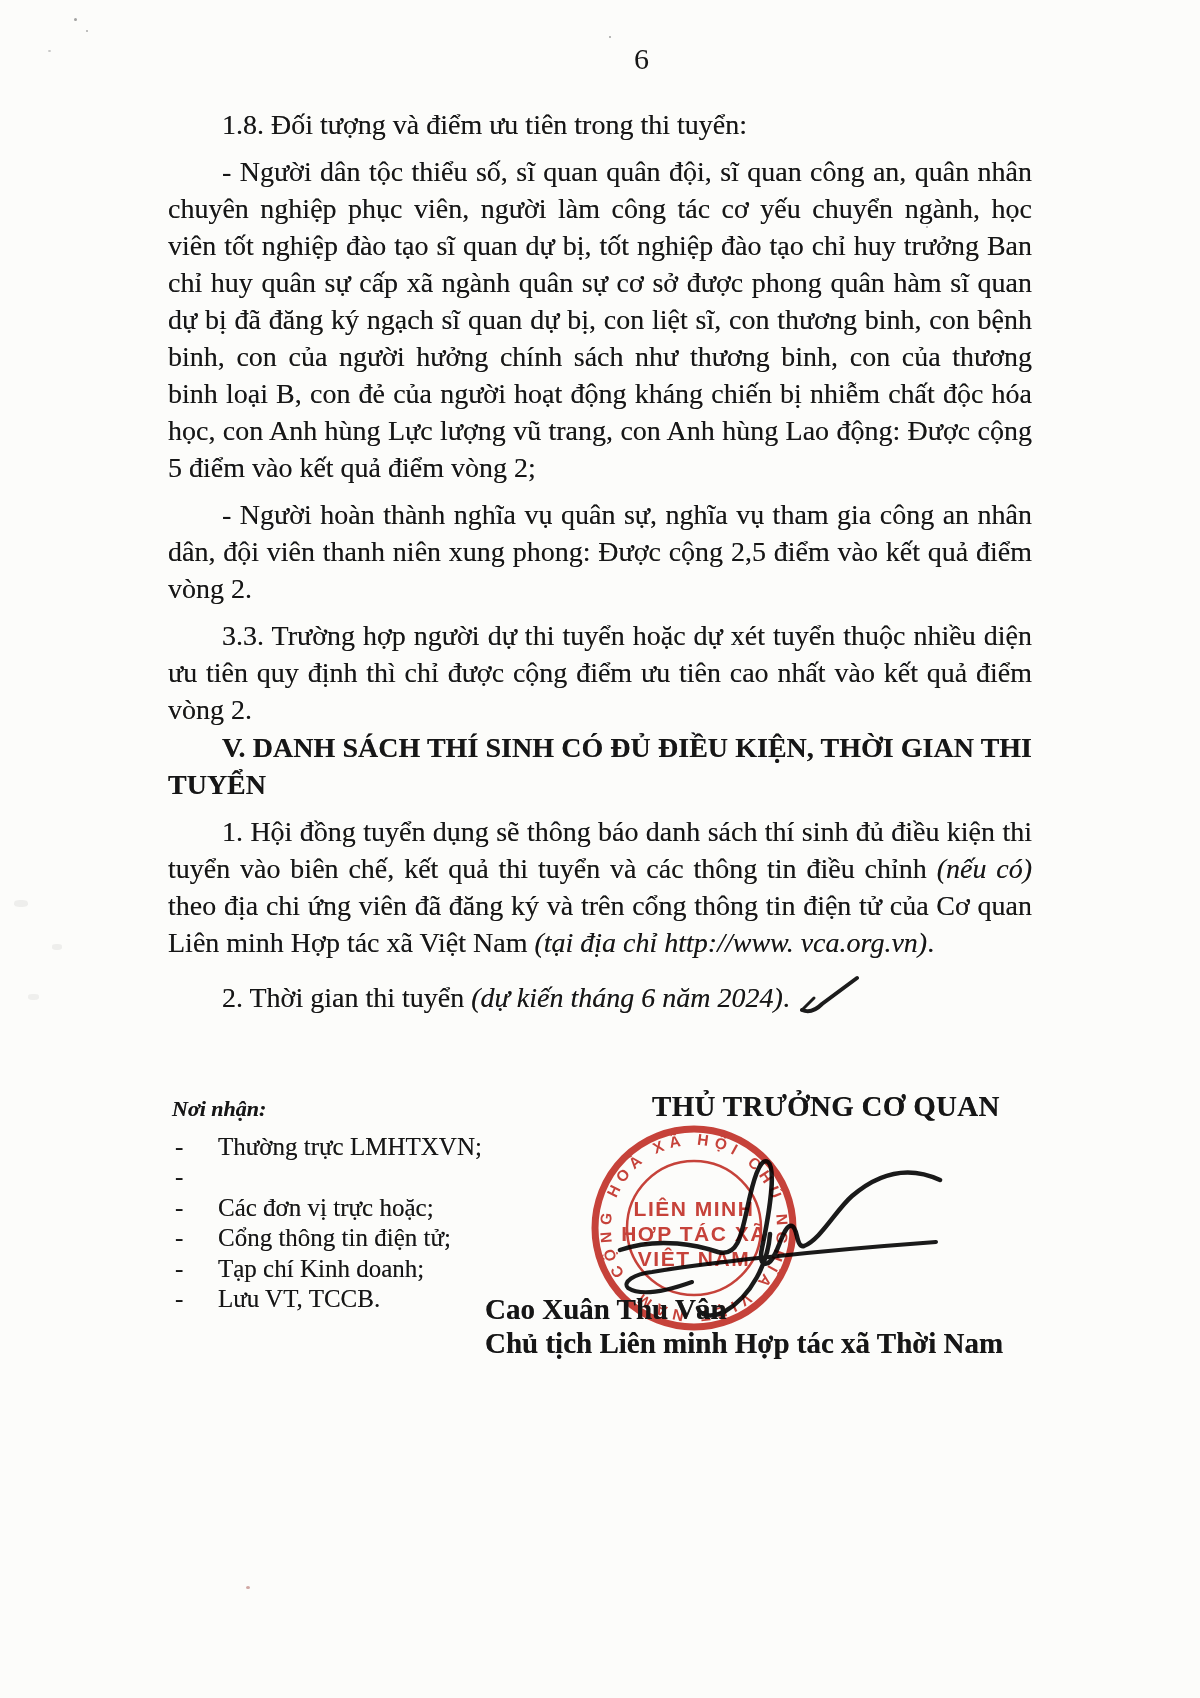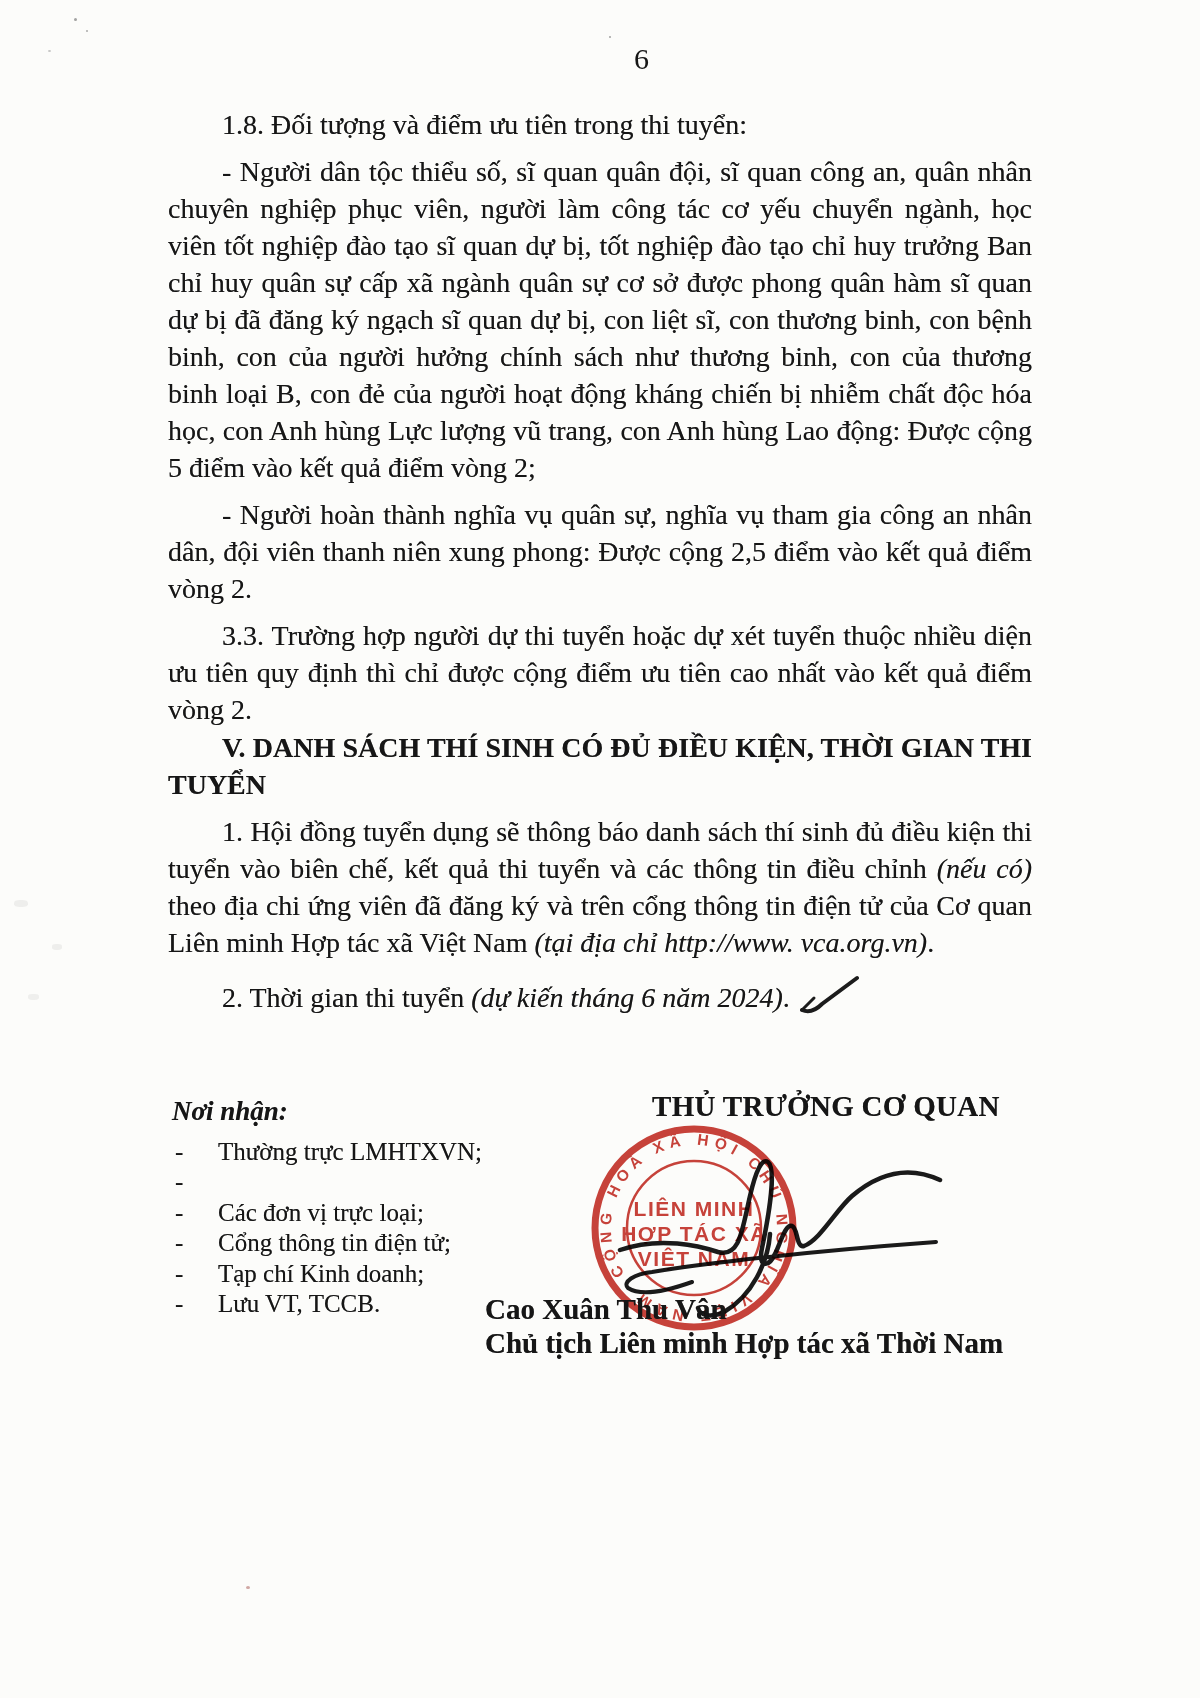--- a/index.html
+++ b/index.html
@@ -18,21 +18,21 @@
     font-size:28px; line-height:37px; text-align:justify;
     text-shadow:0 0 0.5px rgba(20,20,20,0.55);
   }
   .doc-body p { margin:10px 0 0 0; text-indent:54px; }
   .doc-body p.first { margin-top:0; }
   .doc-body p.heading { font-weight:bold; margin-top:1px; }
   .it { font-style:italic; }
   .tick { margin-left:8px; vertical-align:-8px; }
 
   .recipients { position:absolute; left:172px; top:1096px; }
-  .rec-label { font-weight:bold; font-style:italic; font-size:27px; text-shadow:0 0 0.5px rgba(20,20,20,0.55); }
+  .rec-label { font-weight:bold; font-style:italic; font-size:22px; text-shadow:0 0 0.5px rgba(20,20,20,0.55); }
   .rec-list { margin-top:10px; font-size:25px; }
   .rec-item { display:flex; line-height:30.4px; text-shadow:0 0 0.4px rgba(20,20,20,0.5); }
   .rec-item .dash { width:43px; padding-left:3px; flex:none; }
 
   .signer-title {
     position:absolute; left:652px; top:1090px;
     font-size:29px; font-weight:bold; letter-spacing:0.3px;
     text-shadow:0 0 0.5px rgba(20,20,20,0.6);
   }
   .signer-name-block {
@@ -83,21 +83,21 @@
     <div class="rec-list">
       <div class="rec-item">
           <span class="dash">-</span>
           <span>Thường trực LMHTXVN;</span>
         </div>
       <div class="rec-item">
           <span class="dash">-</span>
         </div>
       <div class="rec-item">
           <span class="dash">-</span>
-          <span>Các đơn vị trực loại;</span>
+          <span>Các đơn vị trực hoặc;</span>
         </div>
       <div class="rec-item">
           <span class="dash">-</span>
           <span>Cổng thông tin điện tử;</span>
         </div>
       <div class="rec-item">
           <span class="dash">-</span>
           <span>Tạp chí Kinh doanh;</span>
         </div>
       <div class="rec-item">

